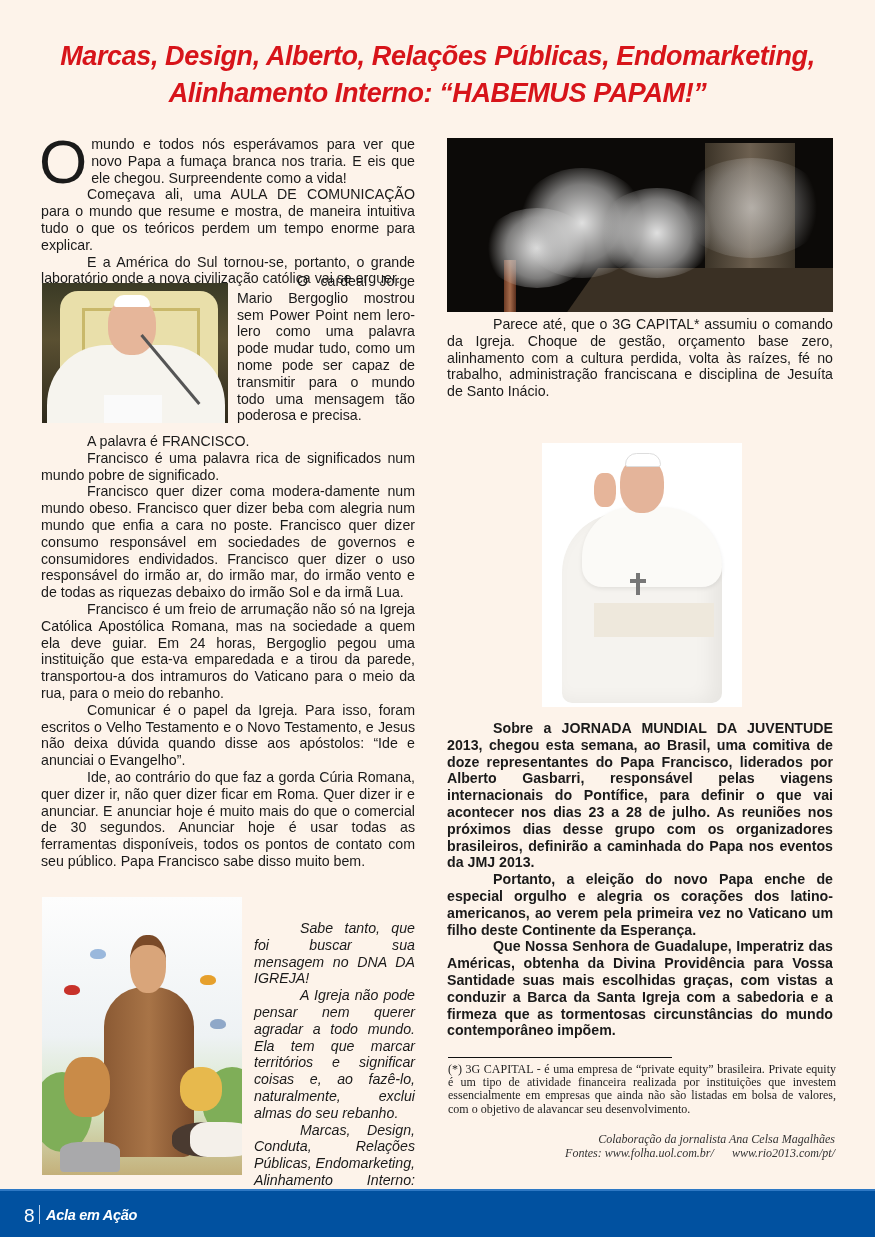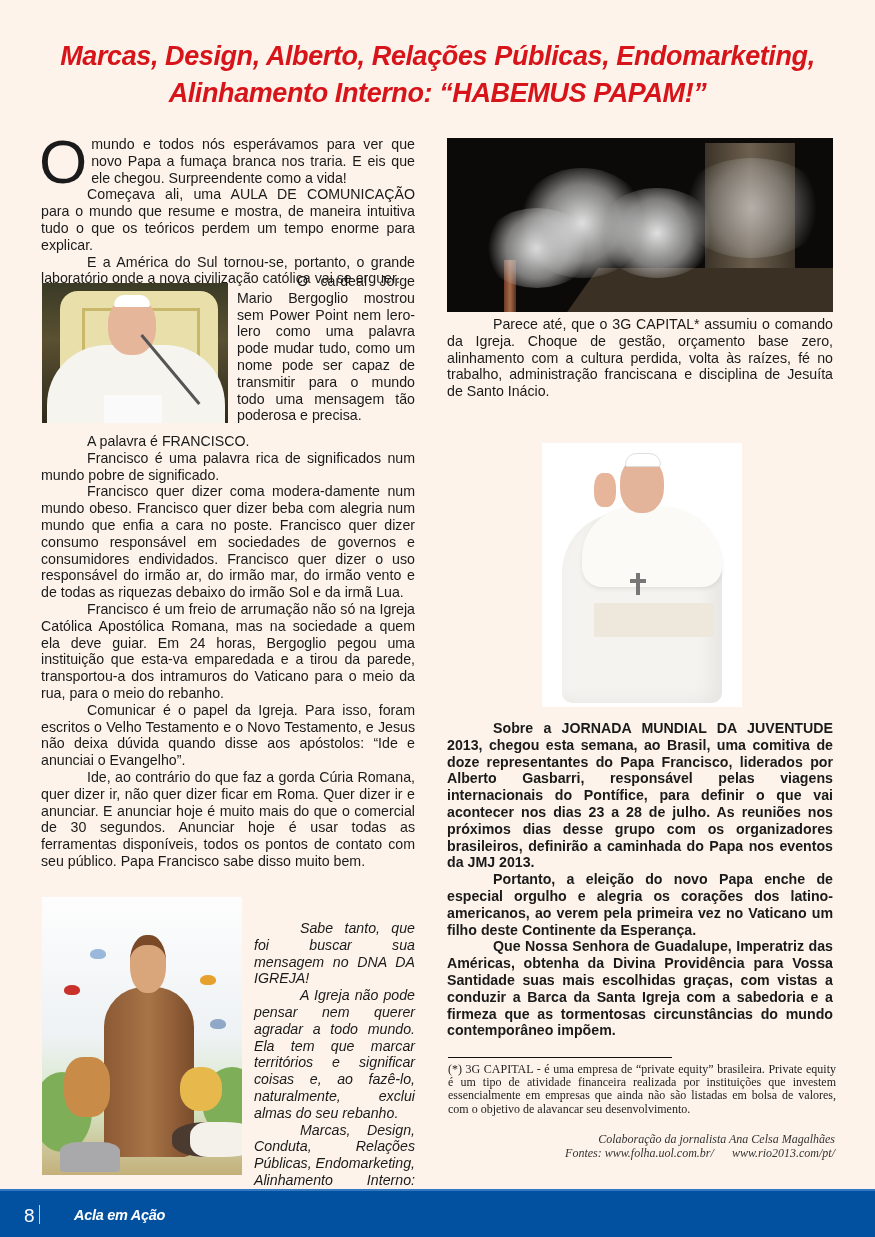--- a/index.html
+++ b/index.html
@@ -59,21 +59,21 @@
   .francis .cheetah { position: absolute; left: 138px; top: 170px; width: 42px; height: 44px; background: #e7b94d; border-radius: 45%; }
   .francis .dog { position: absolute; left: 130px; top: 225px; width: 70px; height: 35px; background: #f4f0ea; border-radius: 40%; border-left: 18px solid #4a3a30; }
   .francis .rock { position: absolute; left: 18px; top: 245px; width: 60px; height: 30px; background: #a9a9ab; border-radius: 30% 30% 4px 4px; }
   .footnote-rule { position: absolute; left: 448px; top: 1057px; width: 224px; height: 1px; background: #111; }
   .footnote { position: absolute; left: 448px; top: 1063px; width: 388px; font-family: "Liberation Serif", serif; font-size: 12px; line-height: 13.2px; text-align: justify; color: #222; }
   .credits { position: absolute; right: 40px; top: 1132px; font-family: "Liberation Serif", serif; font-style: italic; font-size: 12px; line-height: 14px; text-align: right; color: #333; }
   .credits .gap { display: inline-block; width: 18px; }
   .footer { position: absolute; left: 0; top: 1189px; width: 875px; height: 48px; background: #0151a0; border-top: 2px solid #2e78c4; box-sizing: border-box; }
   .footer .num { position: absolute; left: 24px; top: 14px; color: #fff; font-size: 19px; font-family: "Liberation Sans", sans-serif; }
   .footer .sep { position: absolute; left: 39px; top: 14px; width: 1px; height: 19px; background: #b8d0ec; }
-  .footer .mag { position: absolute; left: 46px; top: 16px; color: #fff; font-size: 14.5px; font-weight: bold; font-style: italic; font-family: "Liberation Sans", sans-serif; letter-spacing: -0.3px; margin-left: 28px; }
+  .footer .mag { position: absolute; left: 46px; top: 16px; color: #fff; font-size: 14.5px; font-weight: bold; font-style: italic; font-family: "Liberation Sans", sans-serif; letter-spacing: -0.3px; }
 </style>
 </head>
 <body>
 
 <div class="title">
   <div>Marcas, Design, Alberto, Relações Públicas, Endomarketing,</div>
   <div>Alinhamento Interno: “HABEMUS PAPAM!”</div>
 </div>
 
 <div class="col" style="left:41px; top:136px; width:374px;">

